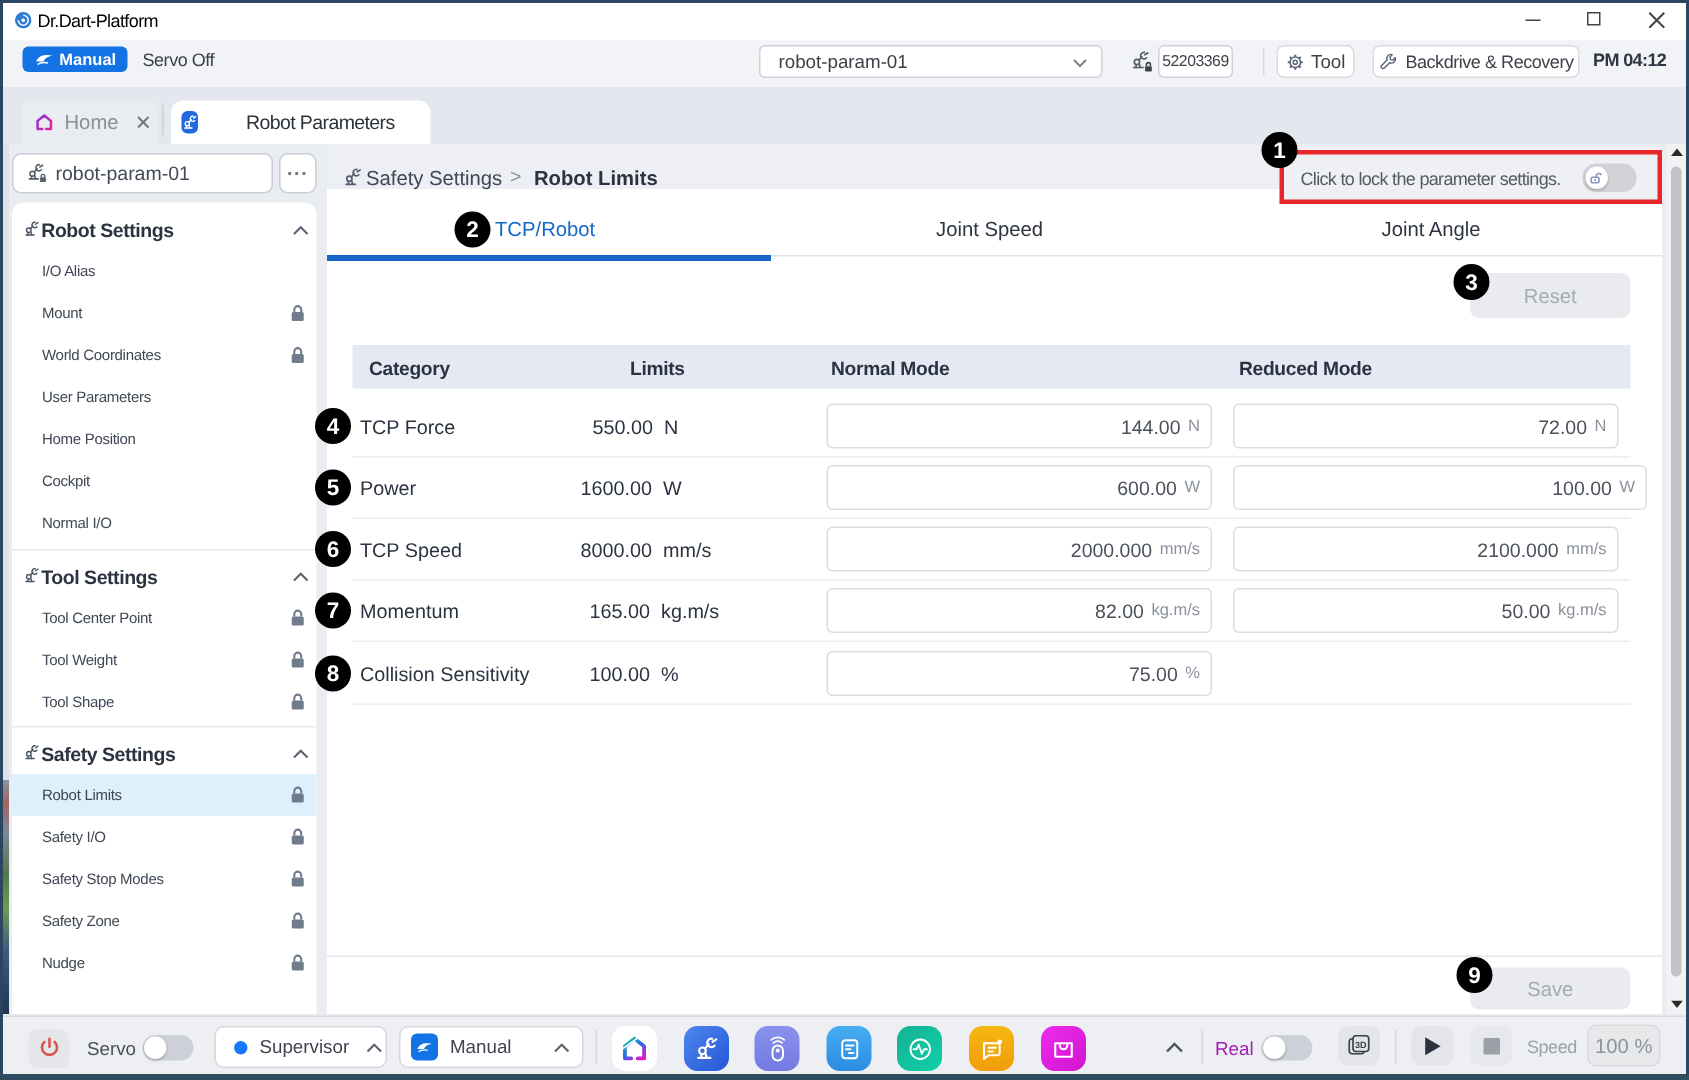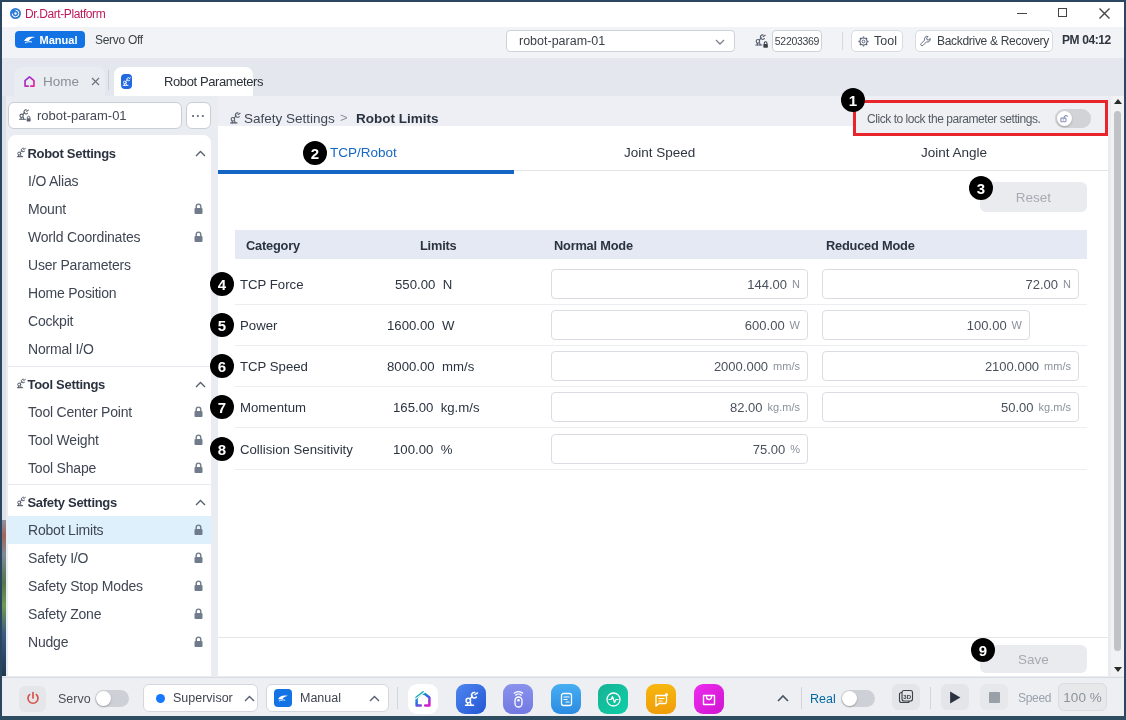--- a/index.html
+++ b/index.html
@@ -20,21 +20,21 @@
   
   #tabbar { left:2px; top:58px; width:1122px; height:38px; background:#e4e8ee; }
 
   .btn-outline { background:#fff; border:1px solid #d8dce2; border-radius:5px; color:#3c4148; font-size:12.5px; display:flex; align-items:center; justify-content:center; }
 
   
   #side-input { left:8px; top:102px; width:174px; height:27px; background:#fff; border:1px solid #c9ced6; border-radius:6px; }
   #side-more { left:186px; top:102px; width:25px; height:27px; background:#fff; border:1px solid #c9ced6; border-radius:6px; color:#6b7280; font-size:13px; display:flex; align-items:center; justify-content:center; letter-spacing:0.5px;font-weight:bold;}
   #sidepanel { left:8px; top:135px; width:203px; height:541px; background:#fff; border-radius:8px 8px 0 0; }
   .mi { position:absolute; left:0; width:203px; height:28px; display:flex; align-items:center; }
-  .mi .txt { margin-left:20px; font-size:14px; letter-spacing:-0.2px; color:#3f4754; white-space:nowrap; }
+  .mi .txt { margin-left:20px; font-size:10px; letter-spacing:-0.2px; color:#3f4754; white-space:nowrap; }
   .mi.hdr .txt { margin-left:19.5px; font-weight:bold; color:#2b3340; font-size:13px; letter-spacing:-0.3px; }
   .mi .ric { position:absolute; left:7px; top:7px; }
   .mi .lock { position:absolute; left:185px; top:8px; }
   .mi .chev { position:absolute; left:187px; top:11px; }
   .divline { position:absolute; left:0px; width:203px; height:1px; background:#e6e9ee; }
 
   
   #crumb { left:218px; top:96px; width:890px; height:30px; background:#edeff4; }
   #mainpanel { left:218px; top:126px; width:890px; height:550px; background:#fff; }
   #redbox { left:853px; top:100px; width:255px; height:36px; background:#eef0f3; border:3px solid #e8252a; z-index:5; }
@@ -88,21 +88,21 @@
 <div class="abs" id="frame-right"></div>
 <div class="abs" id="frame-bottom"></div>
 
 <div class="abs" style="left:10px;top:8px;">
   <svg width="11" height="11" viewBox="0 0 11 11">
       <circle cx="5.5" cy="5.5" r="5.5" fill="#2e7cd6"></circle>
       <path d="M5.5 2.2 a3.3 3.3 0 1 1 -3.3 3.3" stroke="#fff" stroke-width="1" fill="none"></path>
       <circle cx="5.5" cy="5.5" r="1.2" fill="#fff"></circle>
     </svg>
 </div>
-<div class="abs" style="left:25px;top:7px;font-size:12px;letter-spacing:-0.4px;color:#be185d;">Dr.Dart-Platform</div>
+<div class="abs" style="left:25px;top:7px;font-size:12px;letter-spacing:-0.4px;color:#000000;">Dr.Dart-Platform</div>
 
 <div class="abs" style="left:1017px;top:13px;width:10px;height:1.4px;background:#444;"></div>
 <div class="abs" style="left:1058px;top:8px;width:9px;height:9px;border:1.4px solid #444;"></div>
 <div class="abs" style="left:1099px;top:8px;">
   <svg width="11" height="11" viewBox="0 0 11 11">
       <path d="M0.5 0.5 L10.5 10.5 M10.5 0.5 L0.5 10.5" stroke="#444" stroke-width="1.4"></path>
     </svg>
 </div>
 
 <div class="abs" id="toolbar"></div>
@@ -164,21 +164,21 @@
         </linearGradient>
       </defs>
     <path d="M5.6 11.9 H2.2 V6 L7 2.1 L11.8 6 V11.9 H8.4" fill="none" stroke="url(#hg)" stroke-width="1.8" stroke-linejoin="round" stroke-linecap="round"></path>
   </svg>
   <span style="margin-left:7px;font-size:13.5px;color:#8a8f98;">Home</span>
   <svg width="9" height="9" viewBox="0 0 9 9" style="margin-left:12px;">
       <path d="M1 1 L8 8 M8 1 L1 8" stroke="#6b7280" stroke-width="1.2"></path>
     </svg>
 </div>
 <div class="abs" style="left:108px;top:70px;width:1px;height:20px;background:#c9cdd4;"></div>
-<div class="abs flex" style="left:114px;top:67px;width:139px;height:29px;background:#fff;border-radius:8px 8px 0 0;gap:24px;">
+<div class="abs flex" style="left:114px;top:67px;width:173px;height:29px;background:#fff;border-radius:8px 8px 0 0;gap:24px;">
   <div style="margin-left:7px;width:14px;height:15px;background:#2069e0;border-radius:4px;display:flex;align-items:center;justify-content:center;">
     <svg width="11" height="11" viewBox="0 0 16 16" style="color:#fff;">
         <use href="#robo"></use>
       </svg>
   </div>
   <span style="margin-left:8px;font-size:13px;letter-spacing:-0.4px;color:#2b3139;white-space:nowrap;">Robot Parameters</span>
   <svg width="9" height="9" viewBox="0 0 9 9" style="margin-left:14px;">
       <path d="M1 1 L8 8 M8 1 L1 8" stroke="#3a4048" stroke-width="1.2"></path>
     </svg>
 </div>
@@ -370,21 +370,21 @@
     <span class="u">N</span>
   </div>
 <div class="inp" style="left:822px;top:269px;width:257px;">
     <span class="v">72.00</span>
     <span class="u">N</span>
   </div>
 <div class="inp" style="left:551px;top:310px;width:257px;">
     <span class="v">600.00</span>
     <span class="u">W</span>
   </div>
-<div class="inp" style="left:822px;top:310px;width:208px;">
+<div class="inp" style="left:822px;top:310px;width:276px;">
     <span class="v">100.00</span>
     <span class="u">W</span>
   </div>
 <div class="inp" style="left:551px;top:351px;width:257px;">
     <span class="v">2000.000</span>
     <span class="u">mm/s</span>
   </div>
 <div class="inp" style="left:822px;top:351px;width:257px;">
     <span class="v">2100.000</span>
     <span class="u">mm/s</span>
@@ -516,21 +516,21 @@
     </svg>
 </div>
 
 <div class="abs" style="left:777px;top:694px;">
     <svg width="12" height="8" viewBox="0 0 12 8">
       <path d="M1 7 L6 2 L11 7" stroke="#4a5563" stroke-width="1.6" fill="none"></path>
     </svg>
   </div>
 <div class="abs" style="left:801px;top:687px;width:1px;height:22px;background:#d2d6dc;"></div>
 
-<div class="abs" style="left:810px;top:692px;font-size:12.5px;color:#0369a1;">Real</div>
+<div class="abs" style="left:810px;top:692px;font-size:12.5px;color:#a21caf;">Real</div>
 <div class="abs toggle" style="left:841px;top:690px;width:34px;height:17px;"></div>
 <div class="abs knob" style="left:842px;top:691px;width:15px;height:15px;"></div>
 
 <div class="abs" style="left:892px;top:684px;width:28px;height:26px;background:#e3e5e9;border-radius:6px;display:flex;align-items:center;justify-content:center;">
   <svg width="16" height="16" viewBox="0 0 16 16">
       <rect x="1.5" y="3.5" width="10" height="10" rx="2" fill="none" stroke="#3a4048" stroke-width="1.1"></rect>
       <rect x="4" y="1.5" width="10.5" height="10.5" rx="2" fill="#e2e4e8" stroke="#3a4048" stroke-width="1.1"></rect>
       <text x="9.2" y="9.8" font-size="6" font-weight="bold" fill="#3a4048" text-anchor="middle" font-family="Liberation Sans, sans-serif">3D</text>
     </svg>
 </div>

